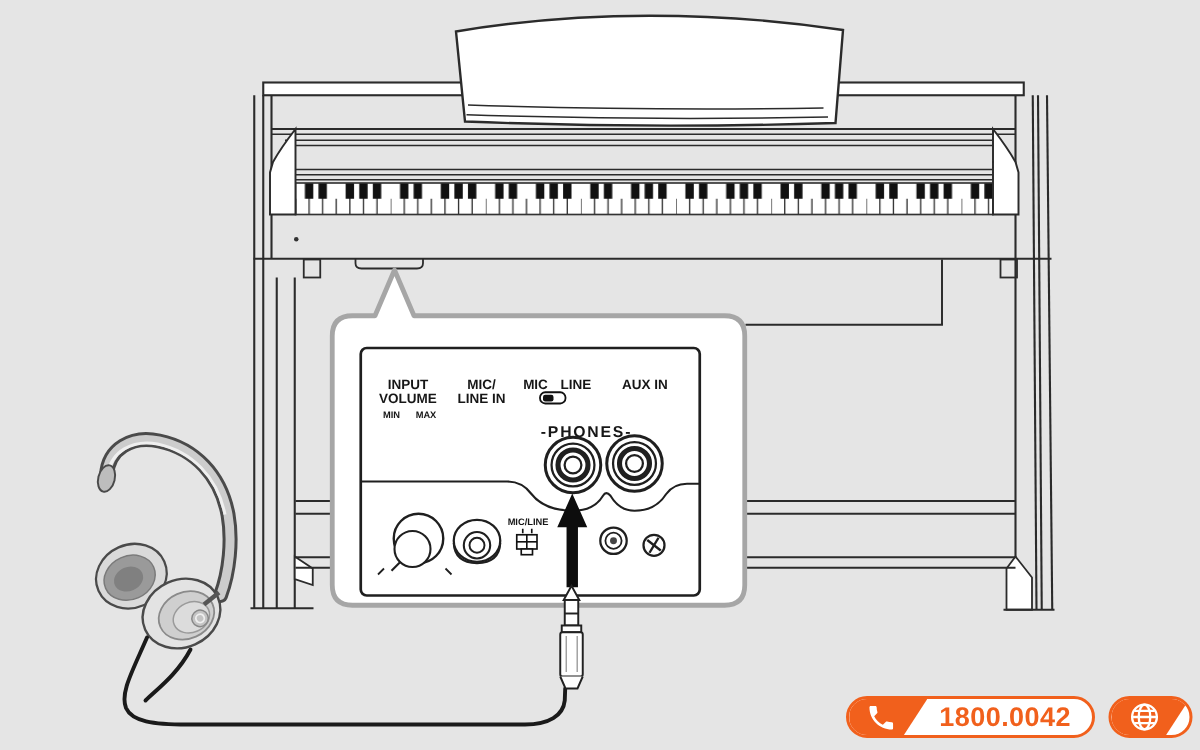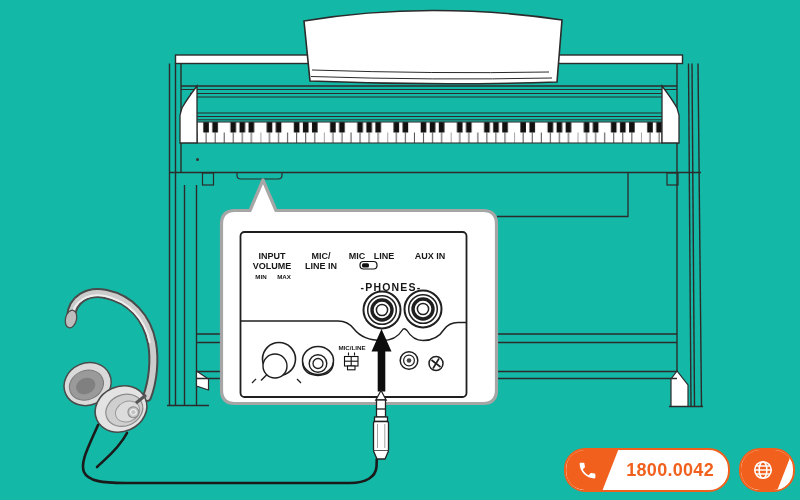--- a/index.html
+++ b/index.html
@@ -1,23 +1,23 @@
 <!DOCTYPE html>
 <html><head>
 <meta charset="utf-8">
 <style>
   html,body{margin:0;padding:0;background:#fff;}
-  .stage{position:relative;width:800px;height:500px;background:#14b8a6;overflow:hidden;
+  .stage{position:relative;width:800px;height:500px;background:#e5e5e5;overflow:hidden;
          font-family:"Liberation Sans",sans-serif;}
   svg text{font-family:"Liberation Sans",sans-serif;font-weight:bold;fill:#161616;}
   .s9{font-size:9px;}
   .s6{font-size:6.2px;}
   .ph{font-size:10.5px;letter-spacing:1.2px;}
   .badges{position:absolute;right:5px;bottom:8px;display:flex;gap:9px;align-items:center;}
-  .badge{height:44px;border:2.5px solid #F1601C;border-radius:21px;background:#fff;
+  .badge{height:28px;border:2.5px solid #F1601C;border-radius:21px;background:#fff;
          display:flex;align-items:center;overflow:hidden;box-sizing:border-box;}
   .badge-icon{width:52px;align-self:stretch;background:#F1601C;flex:none;
               clip-path:polygon(0 0,100% 0,70% 100%,0 100%);
               display:flex;align-items:center;padding-left:11px;box-sizing:border-box;}
   .badge-text{color:#F1601C;font-weight:bold;font-size:18px;padding:0 14px 0 8px;
               letter-spacing:.3px;white-space:nowrap;}
 </style>
 </head>
 <body>
 

